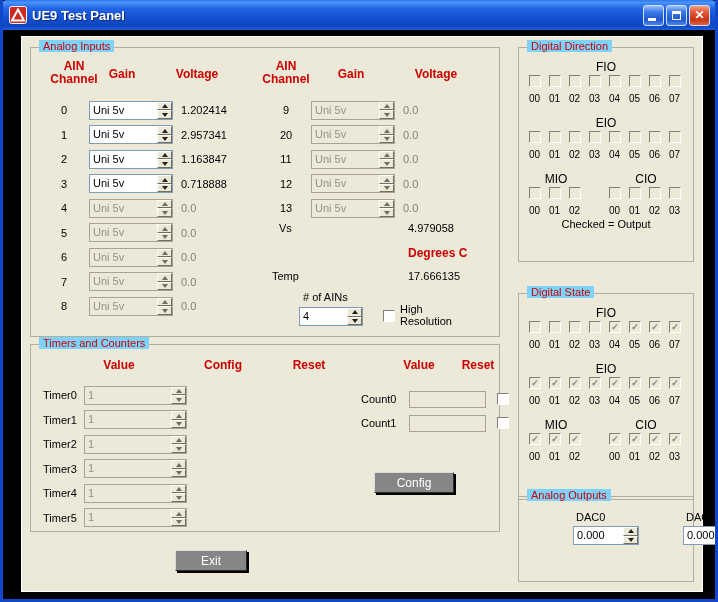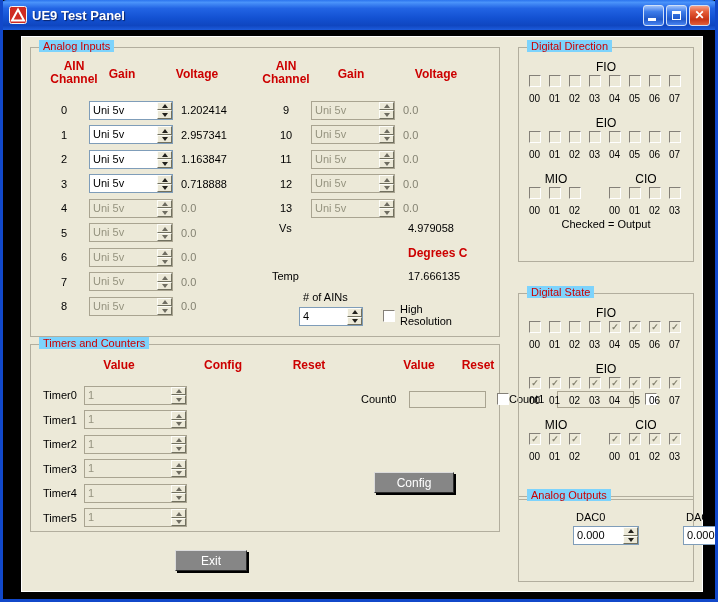--- a/index.html
+++ b/index.html
@@ -74,21 +74,21 @@
   .hr-label{left:369px;top:255px;width:74px;white-space:normal;line-height:12px;}
   
   .h-tvalue{left:42px;top:14px;width:92px;}
   .h-scaled{left:146px;top:14px;width:92px;}
   .h-treset{left:240px;top:14px;width:76px;}
   .h-cvalue{left:342px;top:14px;width:92px;}
   .h-creset{left:425px;top:14px;width:44px;}
   .timer-rows{position:absolute;left:12px;top:38px;display:flex;flex-direction:column;}
   .tlabel{width:36px;font-size:11px;color:#000;}
   .timer-rows .spin{width:103px;margin-left:5px;}
-  .count-rows{position:absolute;left:330px;top:42px;display:flex;}
+  .count-rows{position:absolute;left:330px;top:42px;display:flex;flex-direction:column;}
   .count-rows .row{height:24px;}
   .clabel{width:40px;font-size:11px;color:#000;}
   .cbox{width:77px;height:17px;margin-left:8px;background:#ece9d8;border:1px solid #a9a491;font-size:11px;color:#85836f;}
   .count-rows .cb{margin-left:11px;}
   
   .btn3d{position:absolute;background:#868686;color:#fff;font-size:12px;display:flex;align-items:center;justify-content:center;
     border:1px solid;border-color:#dcdcdc #2a2a2a #2a2a2a #dcdcdc;box-shadow:2px 2px 0 0 #000;cursor:default;}
   .config-btn{left:343px;top:127px;width:80px;height:21px;}
   .exit-btn{left:153px;top:513px;width:72px;height:21px;}
   
@@ -292,21 +292,21 @@
                     <span class="arr up"></span>
                   </span>
                   <span class="sb">
                     <span class="arr dn"></span>
                   </span>
                 </span>
               </span>
               <span class="volt gray">0.0</span>
             </div>
             <div class="row">
-              <span class="ch">10</span>
+              <span class="ch">20</span>
               <span class="spin dis">
                 <span class="spin-val">Uni 5v</span>
                 <span class="spin-btns">
                   <span class="sb">
                     <span class="arr up"></span>
                   </span>
                   <span class="sb">
                     <span class="arr dn"></span>
                   </span>
                 </span>

